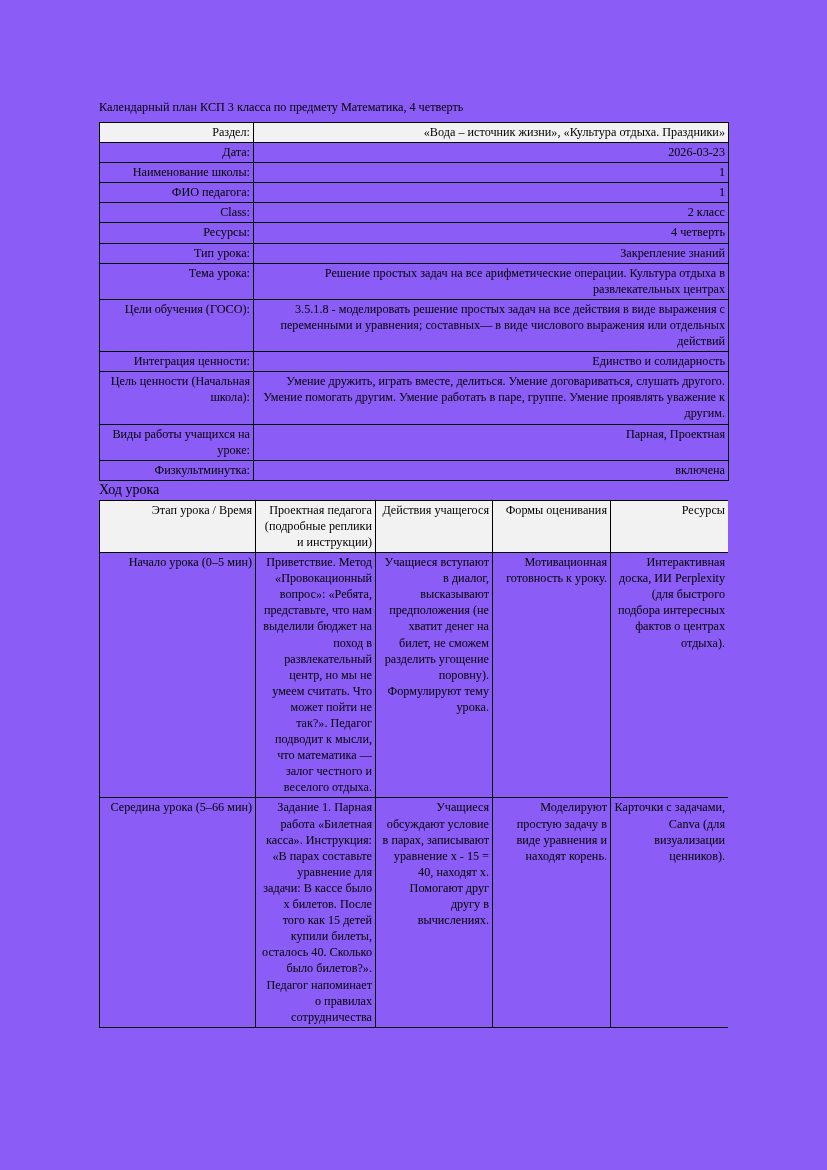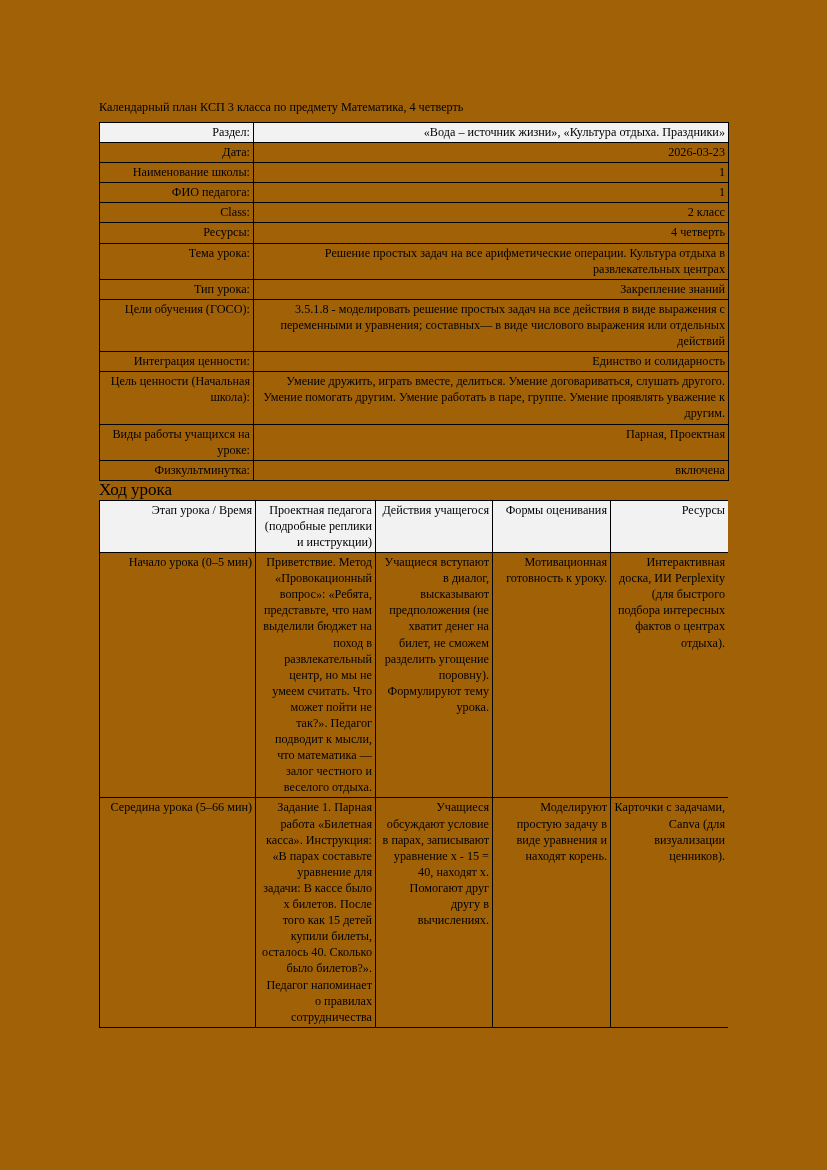--- a/index.html
+++ b/index.html
@@ -12,21 +12,21 @@
     width: 827px;
     height: 1170px;
     overflow: hidden;
     font-family: "Liberation Serif", "DejaVu Serif", serif;
     color: #000000;
   }
   .page {
     position: relative;
     width: 827px;
     height: 1170px;
-    background: #a16207;
+    background: #8b5cf6;
     box-sizing: border-box;
   }
   .content {
     position: absolute;
     left: 99px;
     top: 99px;
     width: 629px;
   }
   .doc-title {
     font-size: 12.2px;
@@ -57,21 +57,21 @@
 
   
   .flow-table col.f1 { width: 156px; }
   .flow-table col.f2 { width: 120px; }
   .flow-table col.f3 { width: 117px; }
   .flow-table col.f4 { width: 118px; }
   .flow-table col.f5 { width: 118px; }
   .flow-table thead td { background: #f2f2f2; }
 
   .section-label {
-    font-size: 17px;
+    font-size: 14px;
     line-height: 16px;
     margin: 1px 0 2px 0;
   }
 
   
   .clip-wrap {
     position: relative;
     width: 629px;
     height: 594px;
     overflow: hidden;
@@ -109,26 +109,26 @@
         </tr>
         <tr>
           <td>Class:</td>
           <td>2 класс</td>
         </tr>
         <tr>
           <td>Ресурсы:</td>
           <td>4 четверть</td>
         </tr>
         <tr>
+          <td>Тип урока:</td>
+          <td>Закрепление знаний</td>
+        </tr>
+        <tr>
           <td>Тема урока:</td>
           <td>Решение простых задач на все арифметические операции. Культура отдыха в развлекательных центрах</td>
-        </tr>
-        <tr>
-          <td>Тип урока:</td>
-          <td>Закрепление знаний</td>
         </tr>
         <tr>
           <td>Цели обучения (ГОСО):</td>
           <td>3.5.1.8 - моделировать решение простых задач на все действия в виде выражения с переменными и уравнения; составных–– в виде числового выражения или отдельных действий</td>
         </tr>
         <tr>
           <td>Интеграция ценности:</td>
           <td>Единство и солидарность</td>
         </tr>
         <tr>

